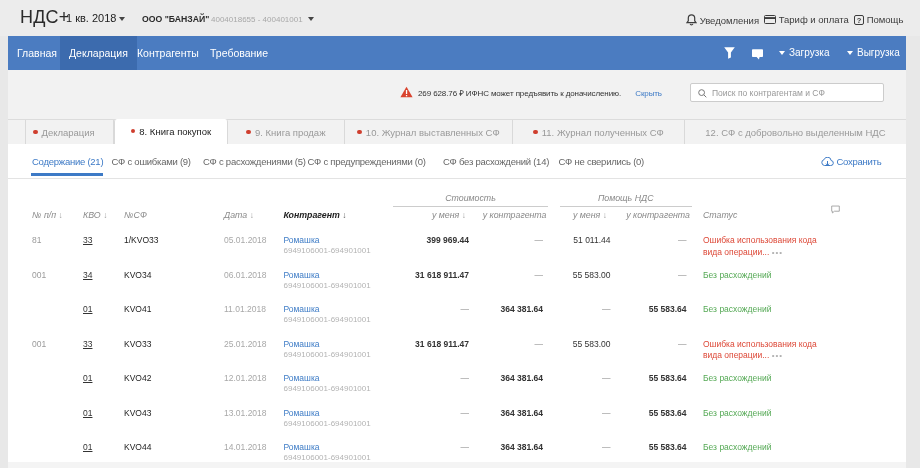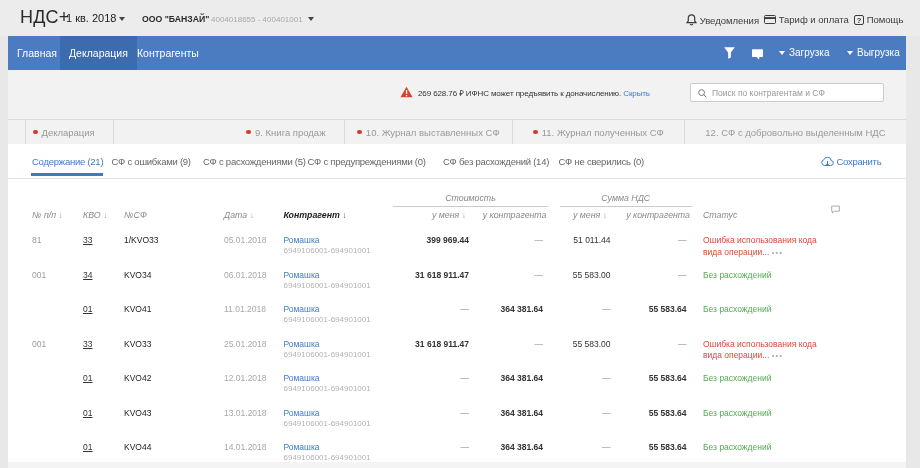--- a/index.html
+++ b/index.html
@@ -78,50 +78,52 @@
       </svg> Тариф и оплата</div>
   <div class="a nw tb-item" style="left:854px"><svg width="10" height="10" viewBox="0 0 10 10" style="display:inline-block;vertical-align:-2px">
         <rect x="0.5" y="0.5" width="9" height="9" rx="1.5" fill="none" stroke="#3c3c3c"></rect>
         <text x="5" y="7.6" font-size="7.5" font-weight="bold" text-anchor="middle" fill="#3c3c3c" font-family="Liberation Sans">?</text>
       </svg> Помощь</div>
 </div>
 <div class="a" id="nav">
   <div class="a navtab" style="left:0">Главная</div>
   <div class="a navtab" id="navactive" style="left:52px">Декларация</div>
   <div class="a navtab" style="left:120px">Контрагенты</div>
+  <div class="a navtab" style="left:193px">Требование</div>
   <div class="a" style="left:716px;top:11px">
       <svg width="11" height="12" viewBox="0 0 11 12">
         <path d="M0.2 0.2 L10.8 0.2 L6.9 5.6 L6.9 10.4 L4.1 11.8 L4.1 5.6 Z" fill="#fff"></path>
       </svg>
     </div>
   <div class="a" style="left:744px;top:13px">
       <svg width="11" height="11" viewBox="0 0 11 11">
         <path d="M0.8 0.2 H10.2 A0.8 0.8 0 0 1 11 1 V7.2 A0.8 0.8 0 0 1 10.2 8 H7.6 L6.9 10.6 L4.6 8 H0.8 A0.8 0.8 0 0 1 0 7.2 V1 A0.8 0.8 0 0 1 0.8 0.2 Z" fill="#fff"></path>
       </svg>
     </div>
   <div class="a navright nw" style="left:771px"><span class="wcaret"></span>Загрузка</div>
   <div class="a navright nw" style="left:839px"><span class="wcaret"></span>Выгрузка</div>
 </div>
 <div class="a" id="headsec">
   <svg class="a" style="left:392px;top:15.5px" width="13" height="12" viewBox="0 0 13 12">
       <path d="M6.5 0.8 L12.6 11.2 L0.4 11.2 Z" fill="#d9442f"></path>
       <rect x="5.9" y="4" width="1.3" height="4" fill="#fff"></rect>
       <rect x="5.9" y="9" width="1.3" height="1.3" fill="#fff"></rect>
     </svg>
-    <div class="a nw" id="warn">269 628.76 ₽ ИФНС может предъявить к доначислению. <a style="color:#3d7ac6;text-decoration:none;margin-left:0">Скрыть</a></div>
+    <div class="a nw" id="warn">269 628.76 ₽ ИФНС может предъявить к доначислению. <a style="color:#3d7ac6;text-decoration:none;margin-left:12px">Скрыть</a></div>
   <div class="a" id="searchbox">
       <svg width="9" height="9" viewBox="0 0 9 9" style="position:absolute;left:7px;top:5px">
         <circle cx="3.6" cy="3.6" r="2.9" fill="none" stroke="#777" stroke-width="1"></circle>
         <line x1="5.9" y1="5.9" x2="8.3" y2="8.3" stroke="#777" stroke-width="1"></line>
       </svg>
       <span style="position:absolute;left:21px;top:4px;font-size:8.5px;color:#999">Поиск по контрагентам и СФ</span>
     </div>
 </div>
 <div class="a" id="tabstrip">
   <div class="a tab" style="left:17px;width:89px;border-left:1px solid #d9d9d9;text-align:left;padding-left:7px"><span class="dot"></span>Декларация</div>
+  <div class="a tab" id="tabactive" style="left:106px;width:114px"><span class="dot"></span>8. Книга покупок</div>
   <div class="a tab" style="left:220px;width:117px"><span class="dot"></span>9. Книга продаж</div>
   <div class="a tab" style="left:337px;width:168px"><span class="dot"></span>10. Журнал выставленных СФ</div>
   <div class="a tab" style="left:505px;width:172px"><span class="dot"></span>11. Журнал полученных СФ</div>
   <div class="a tab" style="left:677px;width:221px;border-right:none">12. СФ с добровольно выделенным НДС</div>
 </div>
 <div class="a" id="content">
   <div class="a subtab" id="subactive" style="left:24px">Содержание (21)</div>
   <div class="a subtab" style="left:103.5px">СФ с ошибками (9)</div>
   <div class="a subtab" style="left:195px">СФ с расхождениями (5)</div>
   <div class="a subtab" style="left:299.5px">СФ с предупреждениями (0)</div>
@@ -134,21 +136,21 @@
   <div class="a" id="subline"></div>
   <div class="a" id="hdrline"></div>
 
   <div class="a th nw" style="left:24px;top:66px">№ п/п <span class="arr">↓</span></div>
   <div class="a th nw" style="left:75px;top:66px">КВО <span class="arr">↓</span></div>
   <div class="a th nw" style="left:116px;top:66px">№СФ</div>
   <div class="a th nw" style="left:216px;top:66px">Дата <span class="arr">↓</span></div>
   <div class="a th nw" style="left:275.5px;top:66px;color:#222;font-weight:bold">Контрагент <span class="arr" style="color:#555">↓</span></div>
   <div class="a grp nw" style="left:385px;top:49px;width:155px;text-align:center">Стоимость</div>
   <div class="a grpline" style="left:385px;top:61.5px;width:155px"></div>
-  <div class="a grp nw" style="left:552px;top:49px;width:131.5px;text-align:center">Сумма НДС</div>
+  <div class="a grp nw" style="left:552px;top:49px;width:131.5px;text-align:center">Помощь НДС</div>
   <div class="a grpline" style="left:552px;top:61.5px;width:131.5px"></div>
   <div class="a th nw" style="right:440px;top:66px">у меня <span class="arr">↓</span></div>
   <div class="a th nw" style="right:359.5px;top:66px">у контрагента</div>
   <div class="a th nw" style="right:299px;top:66px">у меня <span class="arr">↓</span></div>
   <div class="a th nw" style="right:216px;top:66px">у контрагента</div>
   <div class="a th nw" style="left:695px;top:66px">Статус</div>
   <div class="a" style="left:823px;top:61px">
       <svg width="9" height="9" viewBox="0 0 13 12">
         <path d="M1 1 H12 V8.5 H5 L2 11 V8.5 H1 Z" fill="none" stroke="#999" stroke-width="1.2"></path>
       </svg>

